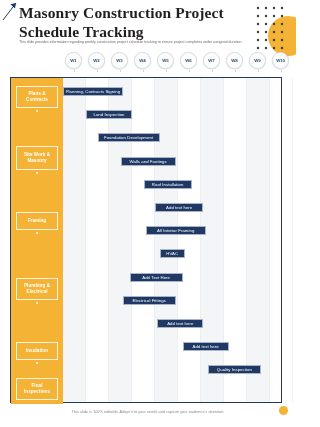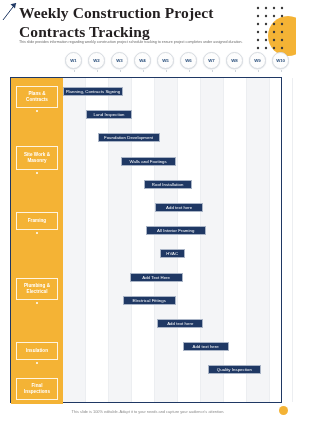--- a/index.html
+++ b/index.html
@@ -135,21 +135,21 @@
           <circle cx="20" cy="36" r="1.2"></circle>
           <circle cx="28" cy="36" r="1.2"></circle>
         <circle cx="4" cy="44" r="1.2"></circle>
           <circle cx="12" cy="44" r="1.2"></circle>
           <circle cx="20" cy="44" r="1.2"></circle>
           <circle cx="28" cy="44" r="1.2"></circle>
       </g>
     </svg>
   </div>
 
-  <div class="title">Weekly Construction Project Contracts Tracking</div>
+  <div class="title">Masonry Construction Project Schedule Tracking</div>
   <div class="subtitle">This slide provides information regarding weekly construction project schedule tracking to ensure project completes under assigned duration.</div>
 
   <div class="week-row" id="week-row">
       <div class="week" style="left: 65px;">W1</div>
       <div class="week-tick" style="left: 73.5px;"></div>
       <div class="week" style="left: 88px;">W2</div>
       <div class="week-tick" style="left: 96.5px;"></div>
       <div class="week" style="left: 111px;">W3</div>
       <div class="week-tick" style="left: 119.5px;"></div>
       <div class="week" style="left: 134px;">W4</div>

